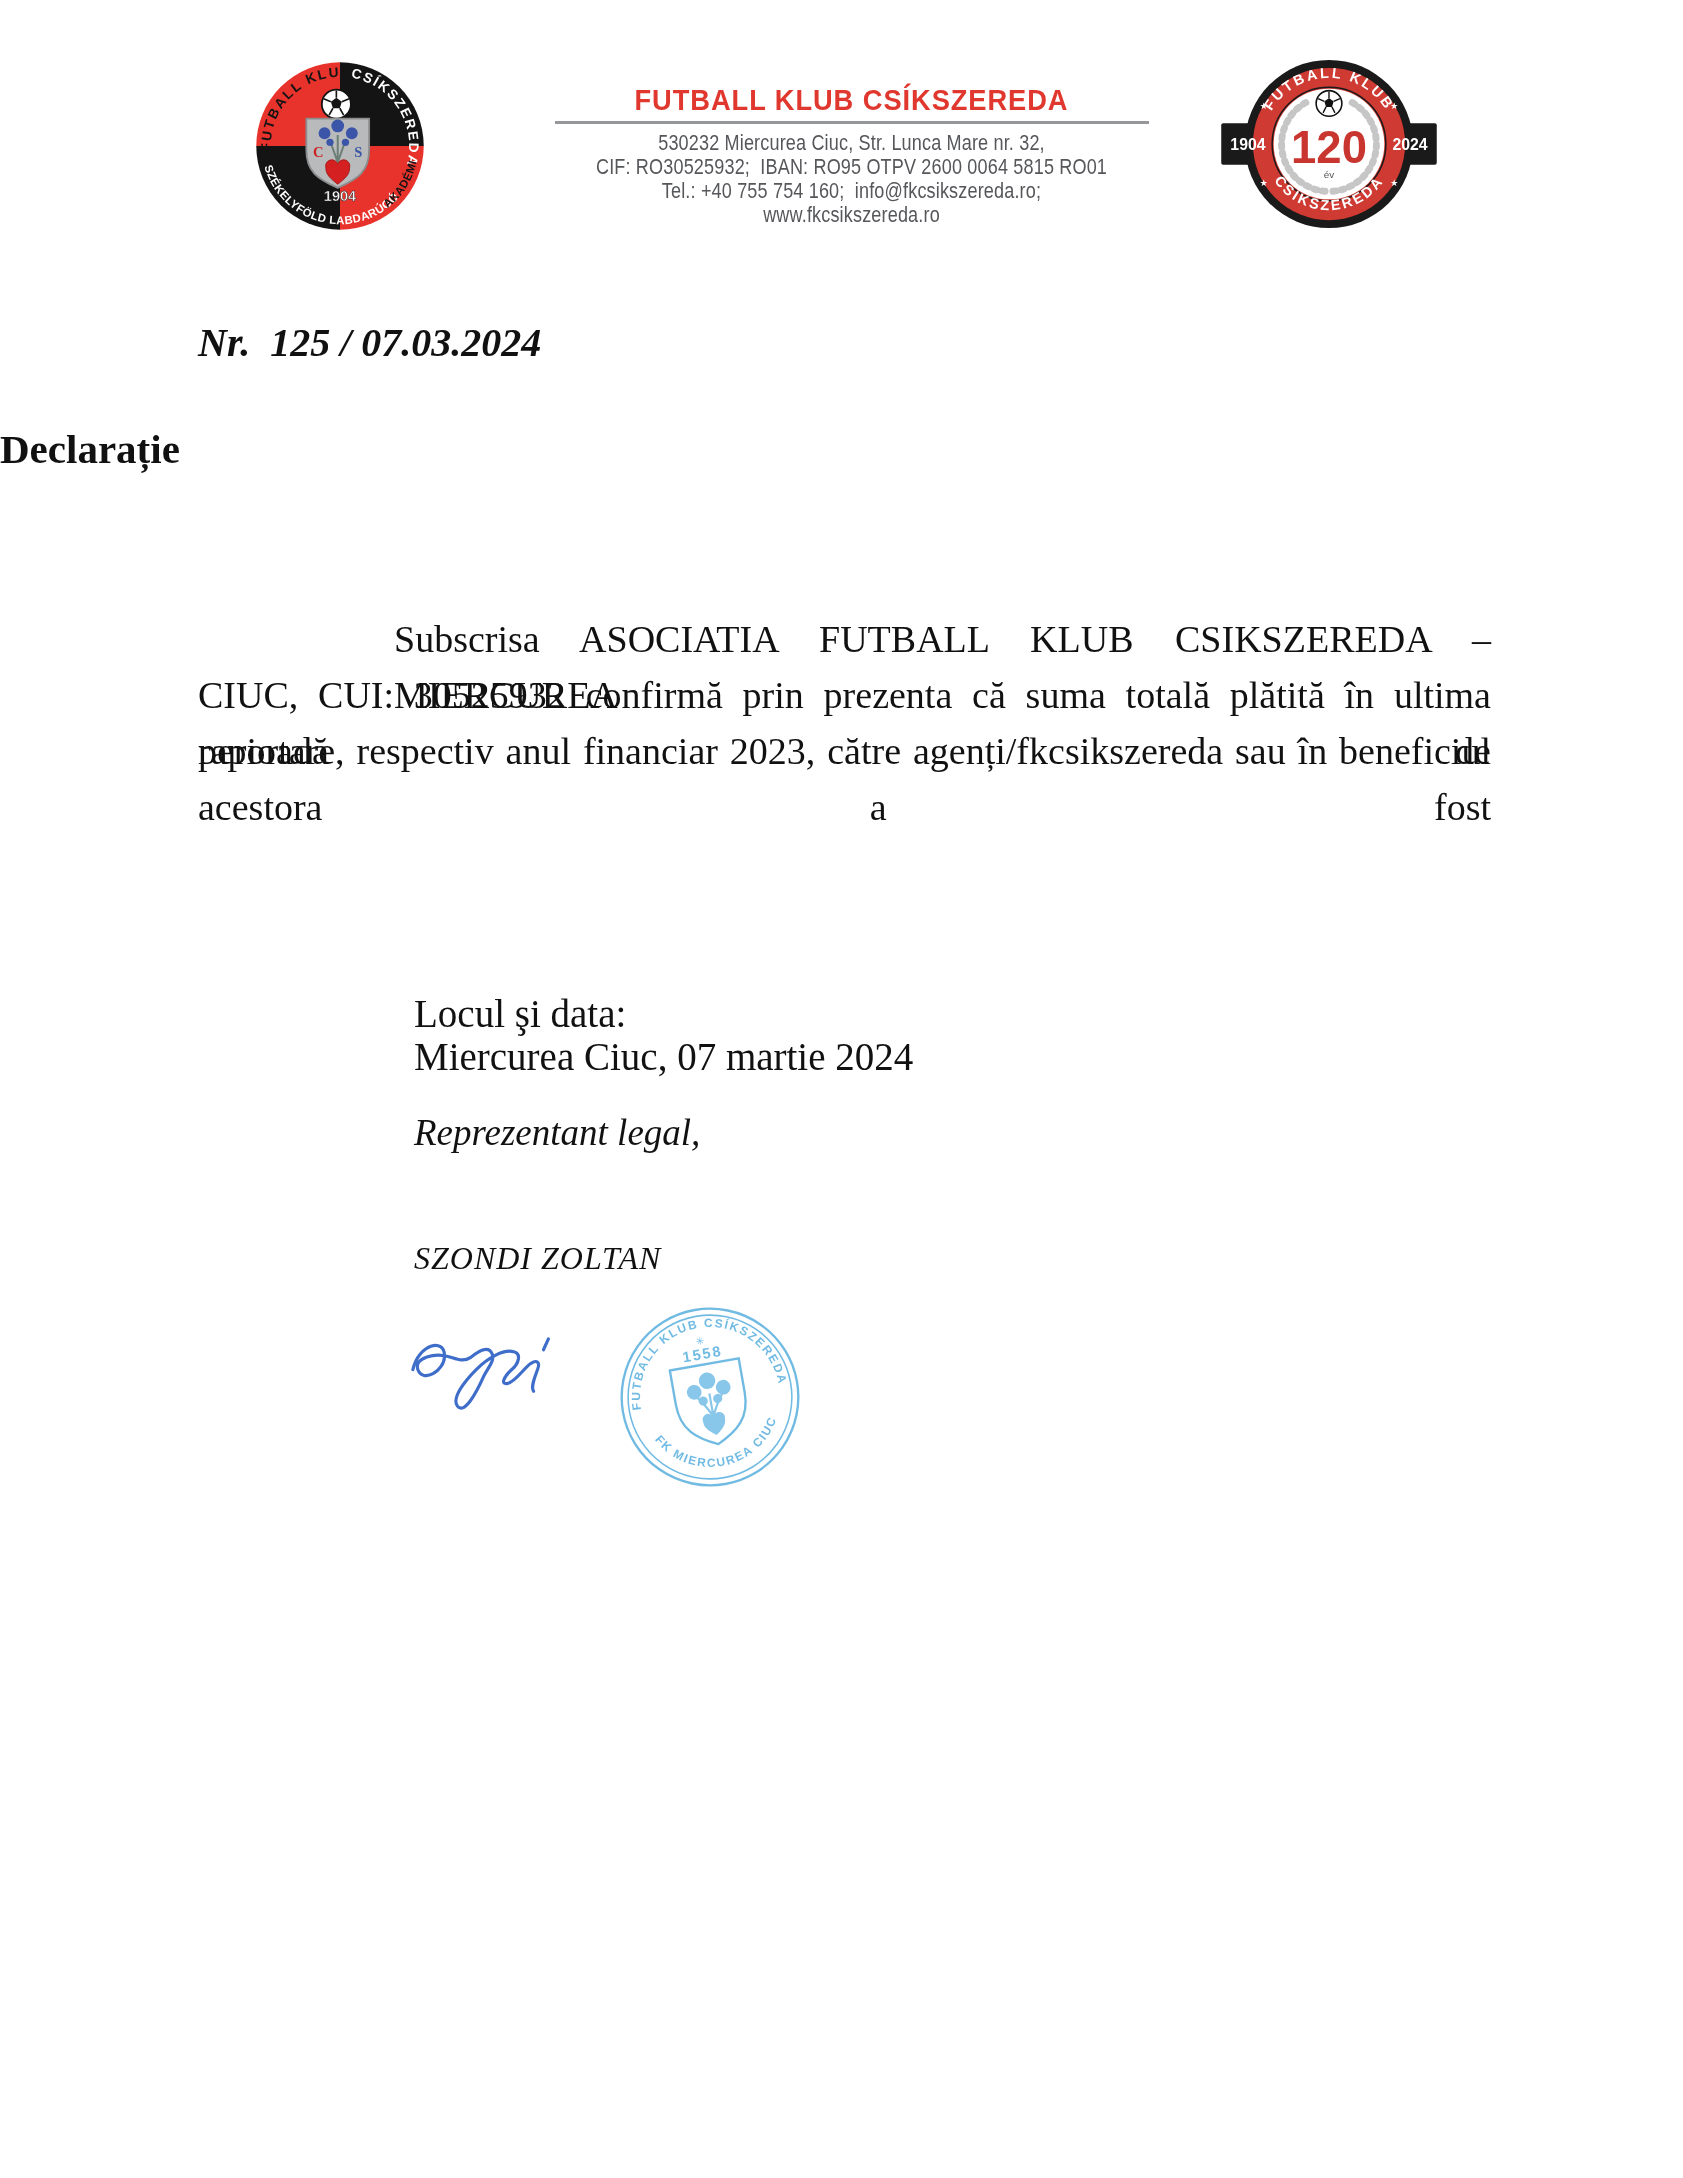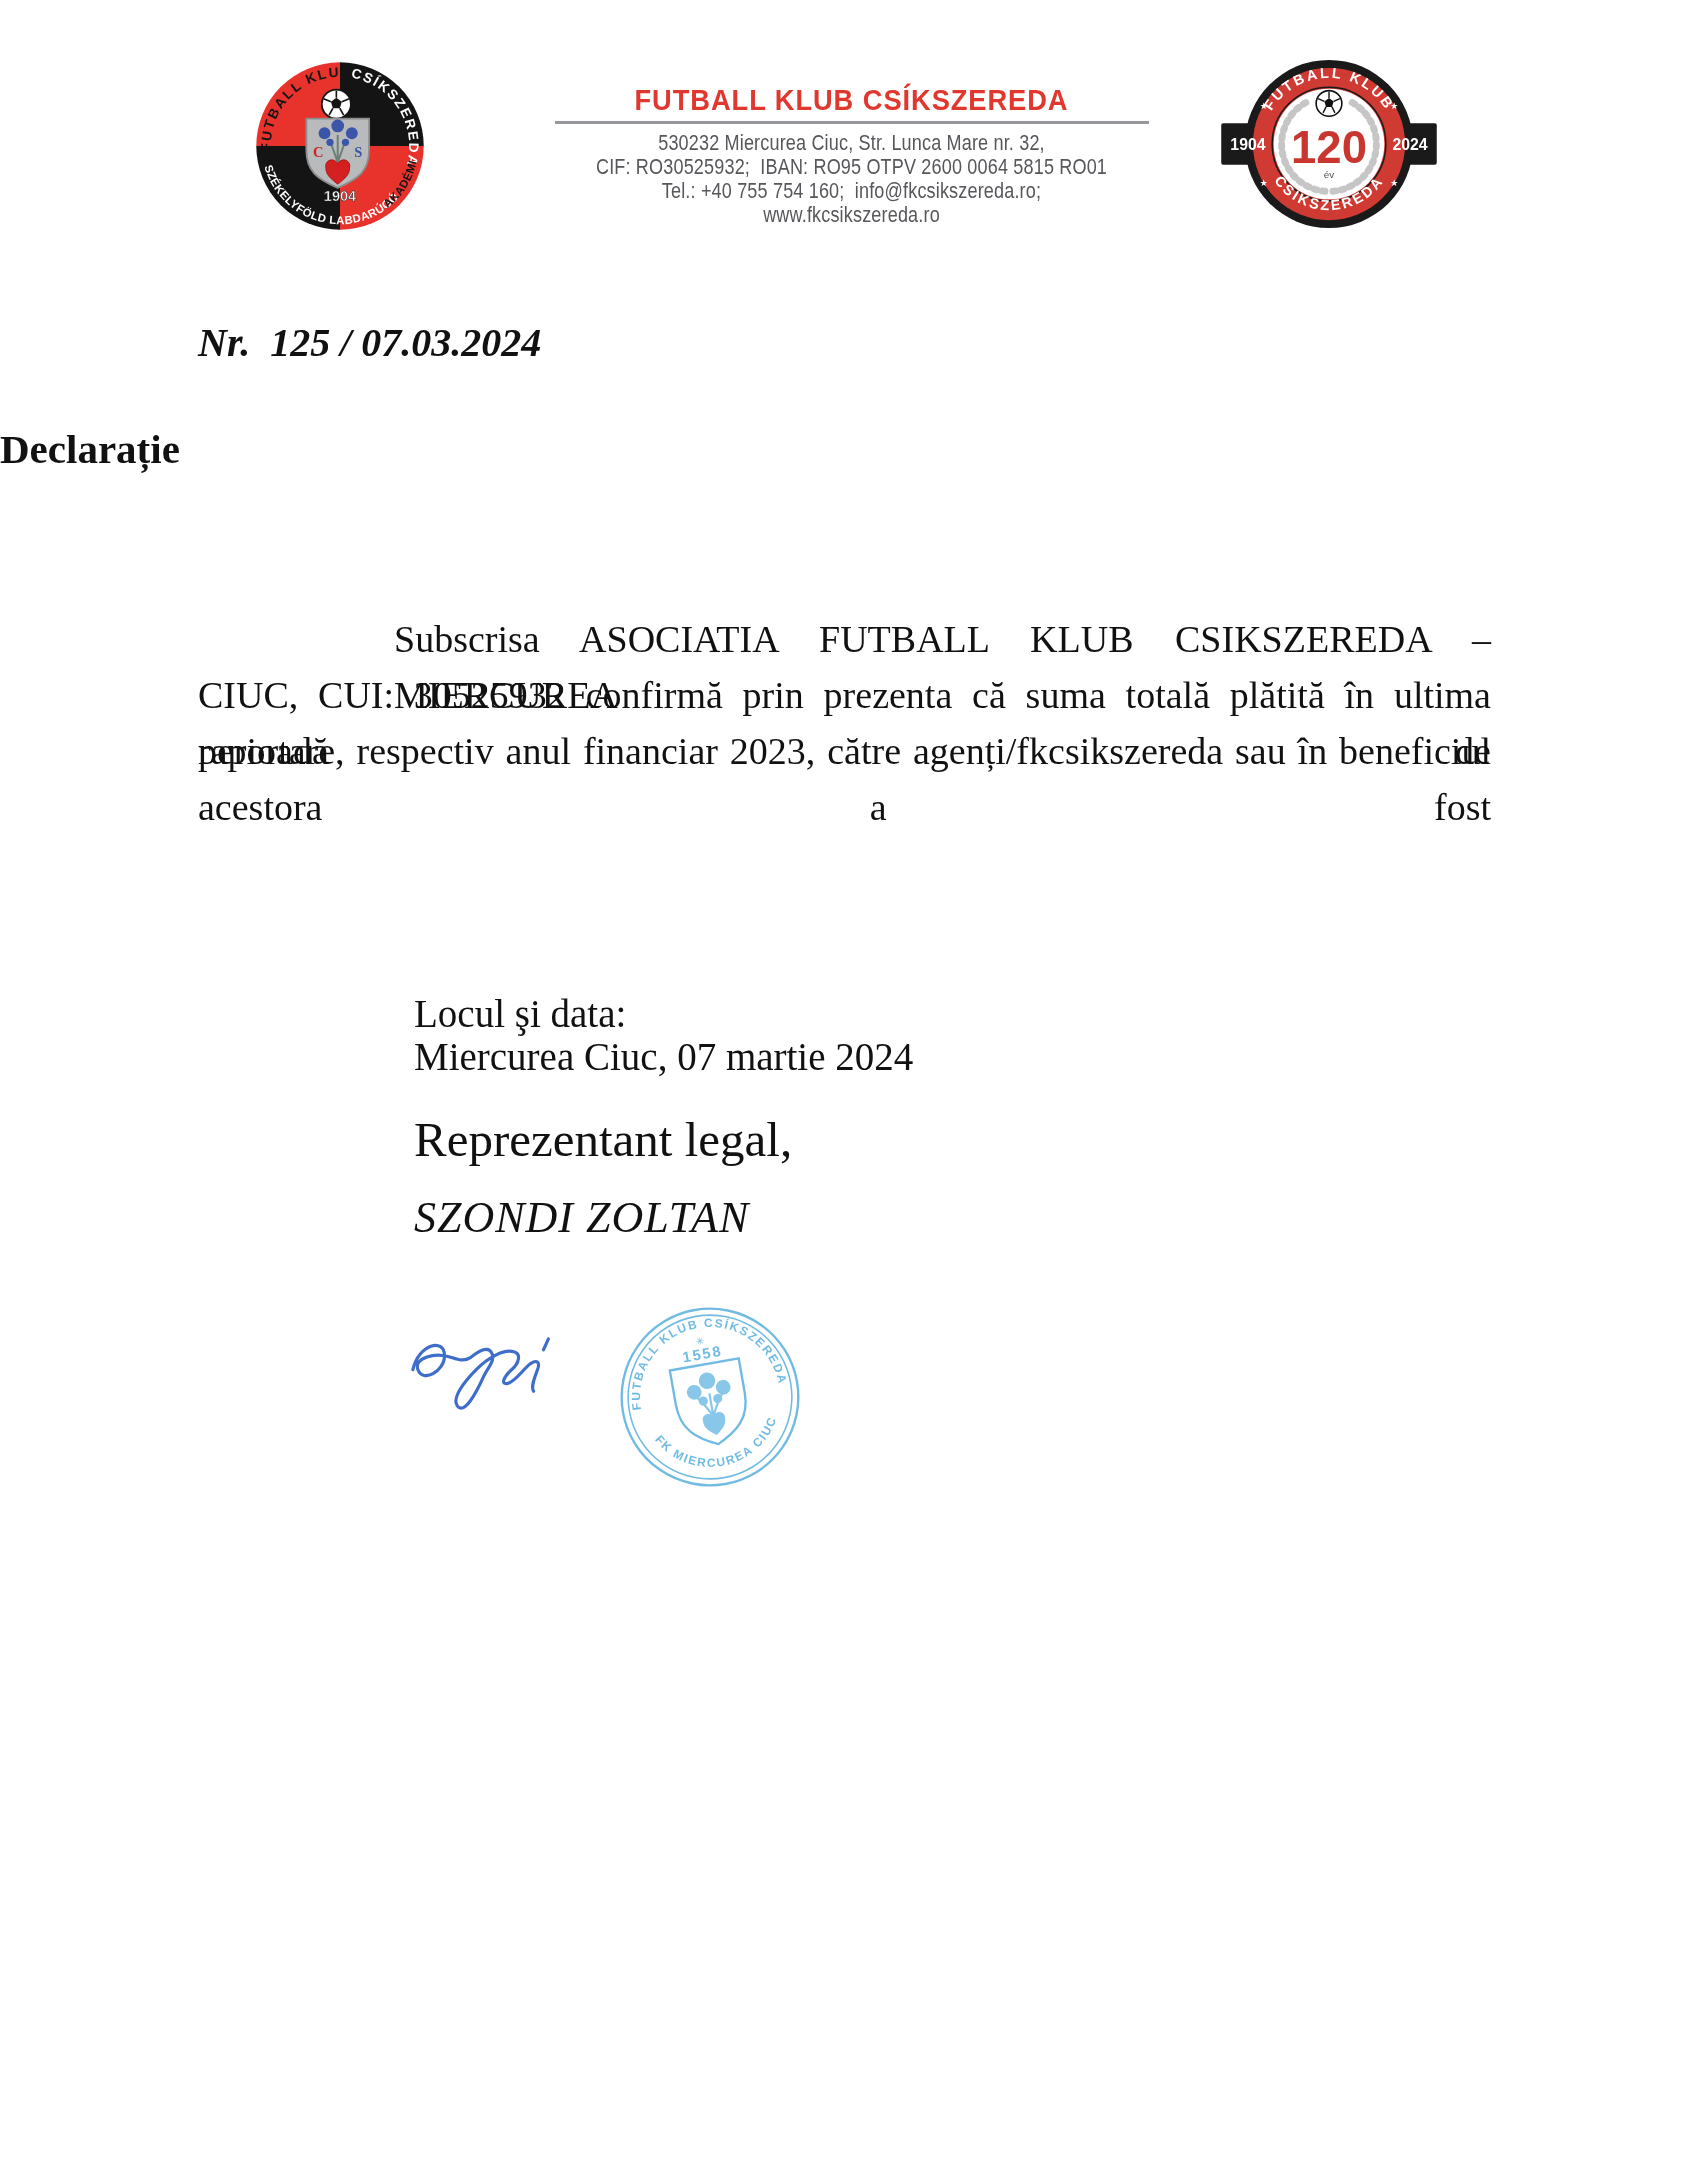--- a/index.html
+++ b/index.html
@@ -18,22 +18,22 @@
   
   .ref-number{position:absolute;left:198px;top:319px;font-size:40px;font-weight:bold;font-style:italic;
               white-space:pre-wrap;}
   .doc-title{position:absolute;left:0;top:425px;width:1683px;font-size:41px;font-weight:bold;}
   .body-par{position:absolute;left:198px;top:611px;width:1293px;font-size:38px;}
   .body-line{line-height:56px;height:56px;text-align:justify;text-align-last:justify;}
   .body-line.first{padding-left:196px;}
   .body-line.last{text-align:left;text-align-last:left;}
   .amount{font-weight:bold;font-style:italic;}
   .place-block{position:absolute;left:414px;top:956px;font-size:39px;line-height:43px;margin-top:36px;}
-  .role-line{position:absolute;left:414px;top:1111px;font-size:49px;}
-  .name-line{position:absolute;left:414px;top:1192px;font-size:44px;font-style:italic;letter-spacing:1px;}
+  .role-line{position:absolute;left:414px;top:1111px;font-size:37px;font-style:italic;}
+  .name-line{position:absolute;left:414px;top:1240px;font-size:32px;font-style:italic;letter-spacing:1px;}
   
   .signature-svg{position:absolute;left:401px;top:1312px;width:188px;height:119px;}
   .stamp-svg{position:absolute;left:618px;top:1305px;width:184px;height:184px;transform:rotate(-10deg);opacity:0.9;}
   svg text{font-family:"Liberation Sans",sans-serif;}
   .serif-letter{font-family:"Liberation Serif",serif;}
 </style>
 </head>
 <body>
 
 <div class="page">

